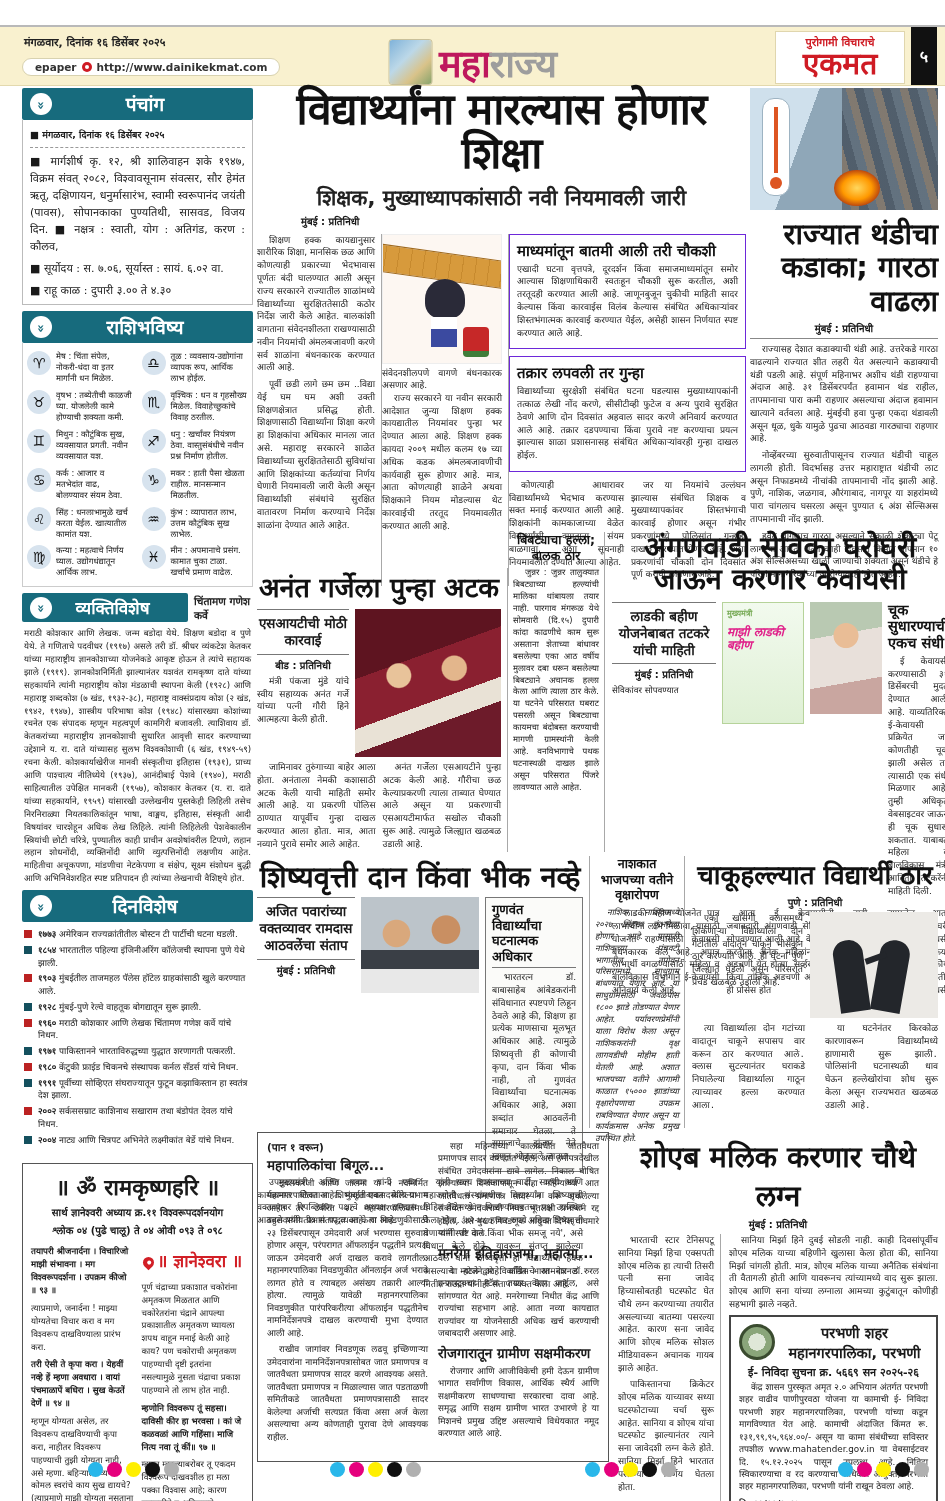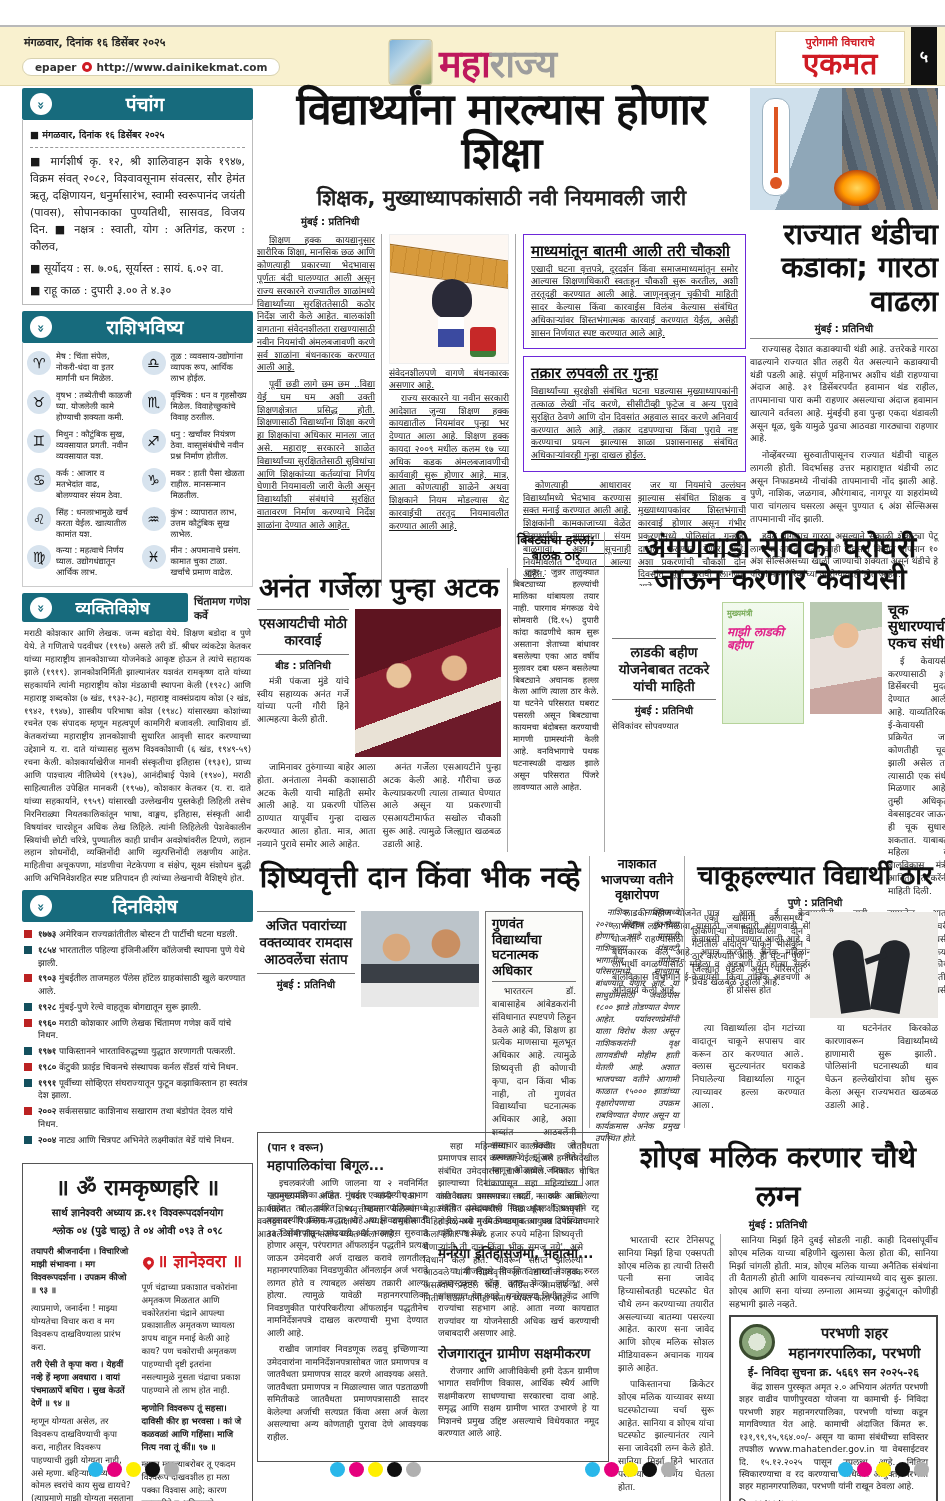--- a/index.html
+++ b/index.html
@@ -65,21 +65,21 @@
   .verse{font-weight:bold;}
   .ramcol p{margin:0 0 5px;}
   .jnlogo{display:flex;align-items:center;justify-content:center;gap:3px;color:#d21f26;font-weight:bold;font-size:17px;margin:4px 0 6px;}
   .pin{width:11px;height:11px;background:#d21f26;border-radius:50% 50% 50% 0;transform:rotate(-45deg);display:inline-block;position:relative;}
   .pin:after{content:"";position:absolute;left:3.5px;top:3.5px;width:4px;height:4px;border-radius:50%;background:#fff;}
 
   
   .lead{position:absolute;left:257px;top:88px;width:489px;height:442px;}
   .lead-h{font-size:43px;text-align:center;line-height:1.02;letter-spacing:-1px;}
   .lead-sub{font-size:21px;text-align:center;margin-top:7px;font-weight:bold;color:#222;}
-  .lead-cols{display:flex;gap:7px;margin-top:6px;height:352px;overflow:hidden;text-decoration:underline;}
+  .lead-cols{display:flex;margin-top:6px;height:352px;overflow:hidden;}
   .lc1{flex:0 0 118px;}
   .lc2{flex:0 0 118px;}
   .lc3{flex:1;}
   .ill{position:relative;width:118px;height:128px;background:#fdf7f2;overflow:hidden;border:1px solid #eee;}
   .ruler{position:absolute;left:-12px;top:18px;width:150px;height:26px;background:repeating-linear-gradient(90deg,#d79a3c 0 12px,#c78a2e 12px 13px);transform:rotate(8deg);border:1px solid #a06a1e;}
   .kid{position:absolute;left:42px;top:44px;width:40px;height:40px;background:#2a2a38;border-radius:50% 50% 40% 40%;}
   .kidlegs{position:absolute;left:48px;top:82px;width:26px;height:30px;background:linear-gradient(#fff 0 40%,#3b4aa0 40%);}
   .bag{position:absolute;left:80px;top:92px;width:26px;height:24px;background:#c62828;border-radius:4px;border-bottom:6px solid #3f7d3a;}
   .capt{font-size:9px;line-height:1.4;text-align:justify;margin-top:3px;}
   .infobox{border:1px solid #6d28d9;padding:5px 7px;margin-bottom:7px;background:#fff;}
@@ -113,38 +113,38 @@
   .anant-cols{display:flex;gap:7px;margin-top:4px;}
   .anant-cols > div{flex:1;}
 
   .bibtya{flex:0 0 86px;padding:0 5px;}
   .bibtya-h{font-size:12.5px;text-align:center;line-height:1.25;margin-bottom:4px;}
   .bibtya .bodytext{font-size:8.4px;}
 
   .angan{flex:1;padding-left:7px;}
   .angan-h{font-size:29px;text-align:center;line-height:1.1;}
   .angan-row{display:flex;gap:6px;margin-top:6px;}
-  .angan-sub{flex:0 0 104px;margin-top:36px;}
+  .angan-sub{flex:0 0 104px;}
   .poster{flex:0 0 72px;height:112px;background:linear-gradient(#f2faee,#dff0d5);border:1px solid #b6d39a;position:relative;padding:4px;}
   .poster .pl1{font-size:8px;color:#7a5;font-weight:bold;}
   .poster .pl2{font-size:12px;color:#e0218a;font-weight:bold;line-height:1.1;margin-top:8px;font-style:italic;}
   .photo-woman{flex:0 0 72px;height:112px;background:
     radial-gradient(circle at 50% 30%,#e9bd96 0 14%,transparent 15%),
     linear-gradient(170deg,#b9c9b2 0 30%,#e8e0da 30% 70%,#c9a6a0 70%);}
   .chukbox{flex:1;}
   .chukbox h3{font-size:14.5px;line-height:1.15;margin-bottom:3px;}
   .angan-caption{font-size:8.6px;margin-top:2px;}
   .angan-cols{display:flex;gap:7px;margin-top:6px;}
   .angan-cols > div{flex:1;}
 
   
   .band3{position:absolute;left:257px;top:856px;width:681px;height:272px;display:flex;}
   .shishya{flex:0 0 326px;padding-right:6px;}
   .shishya-h{font-size:29px;text-align:center;}
-  .shishya-row{display:flex;gap:6px;margin-top:16px;}
+  .shishya-row{display:flex;gap:6px;margin-top:2px;}
   .shishya-left{flex:0 0 98px;}
   .photo-leaders{flex:0 0 118px;height:96px;background:
     radial-gradient(circle at 30% 38%,#d9a87c 0 13%,transparent 14%),
     radial-gradient(circle at 72% 34%,#c98f62 0 13%,transparent 14%),
     linear-gradient(#bcc4ca 0 55%,#3a3f46 55% 75%,#e8e8e8 75%);}
   .gunabox{flex:1;border:1px solid #777;padding:4px 6px;background:#fbfbf9;}
   .gunabox h3{font-size:13px;line-height:1.2;border-bottom:1px solid #777;padding-bottom:3px;margin-bottom:3px;}
   .shishya-cols{display:flex;gap:7px;margin-top:4px;}
   .shishya-cols > div{flex:1;}
 

